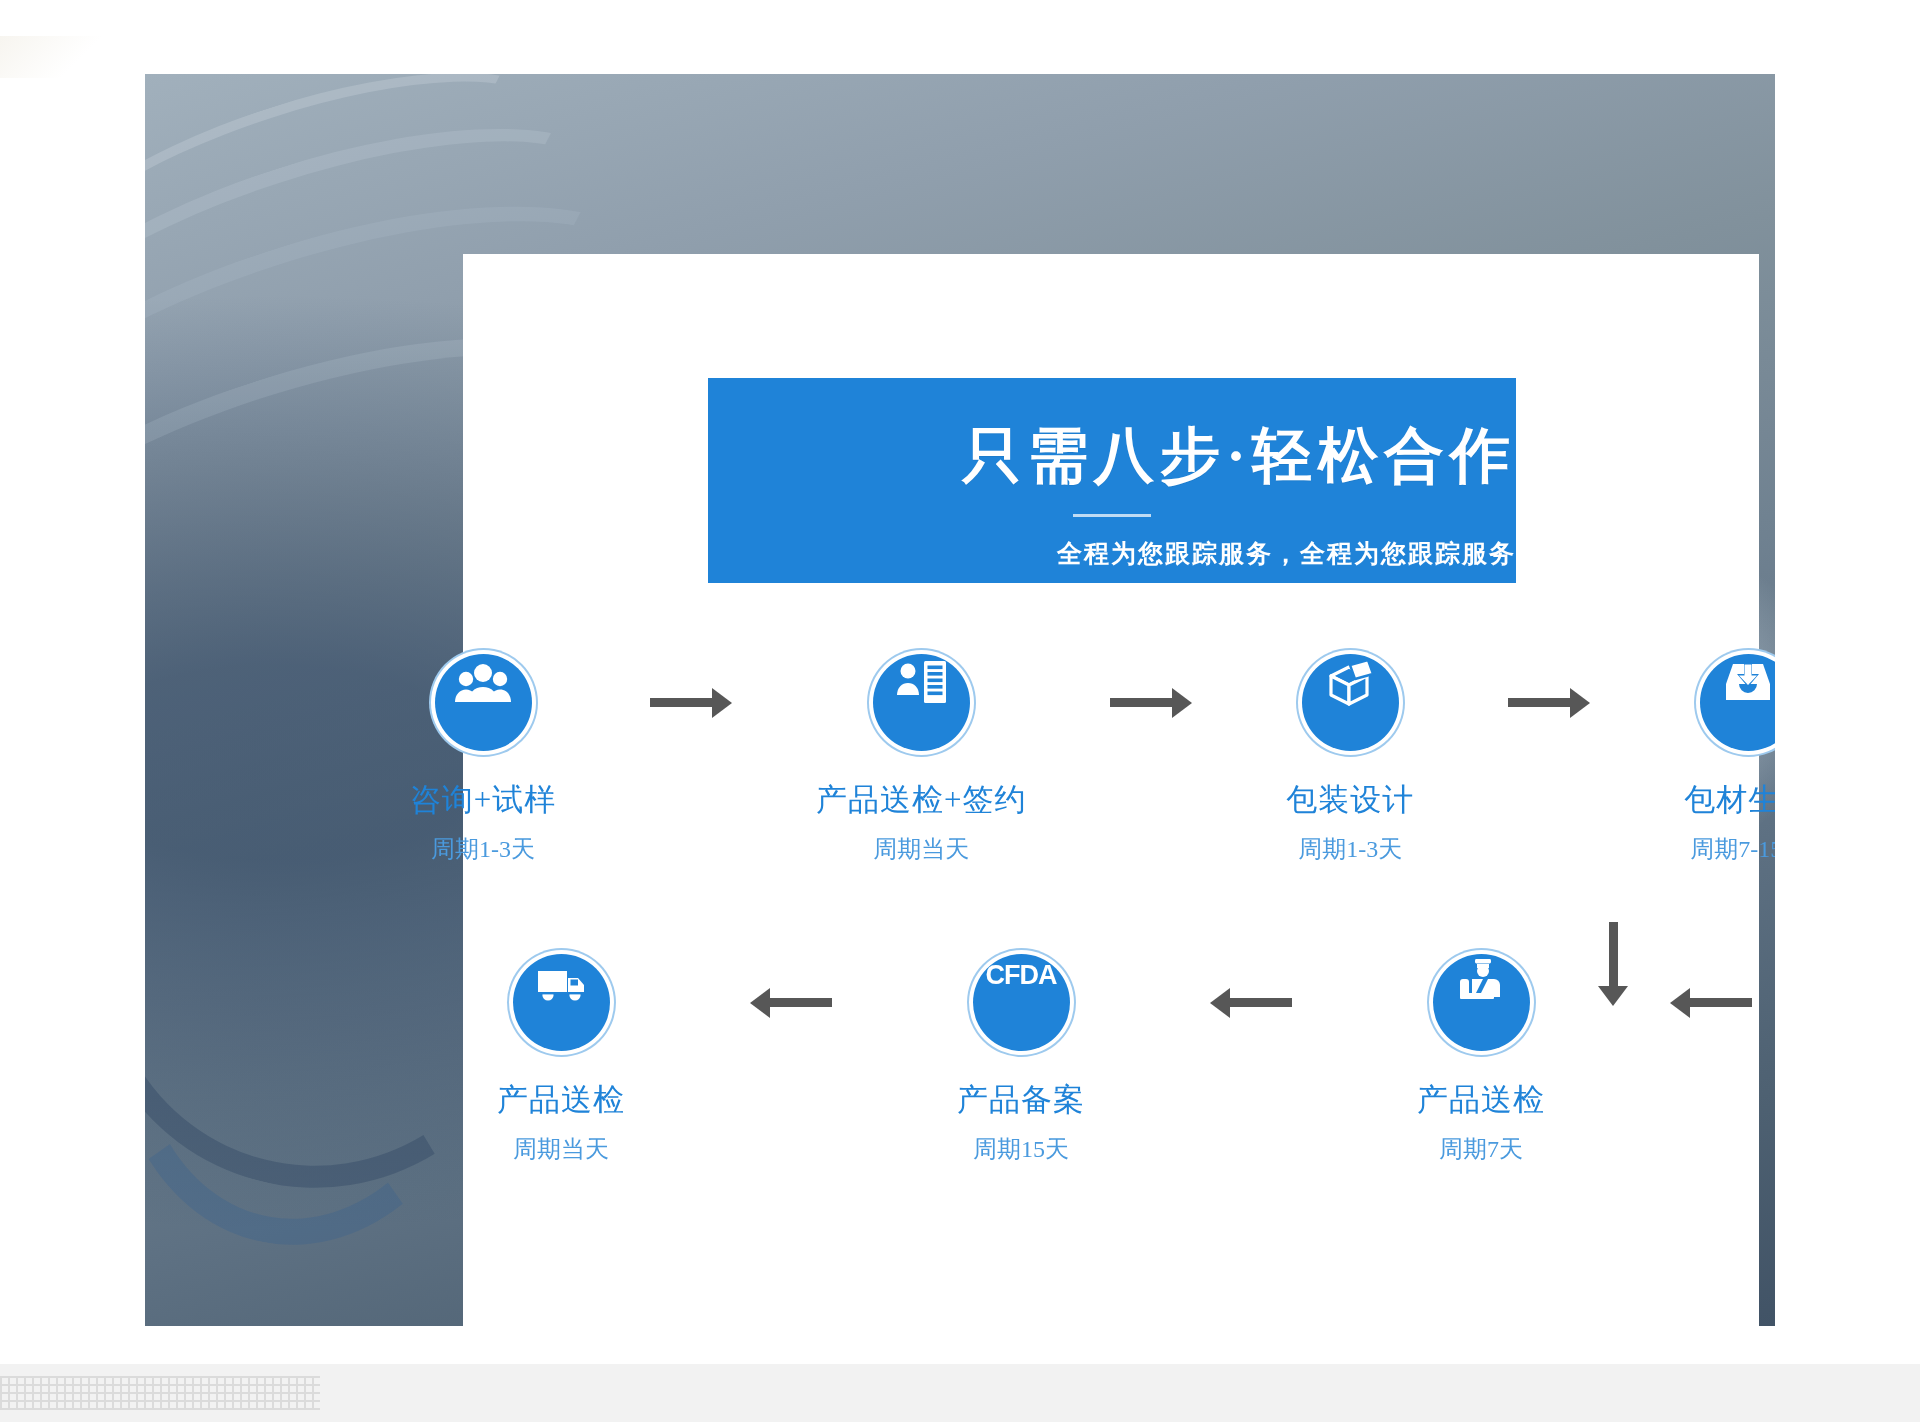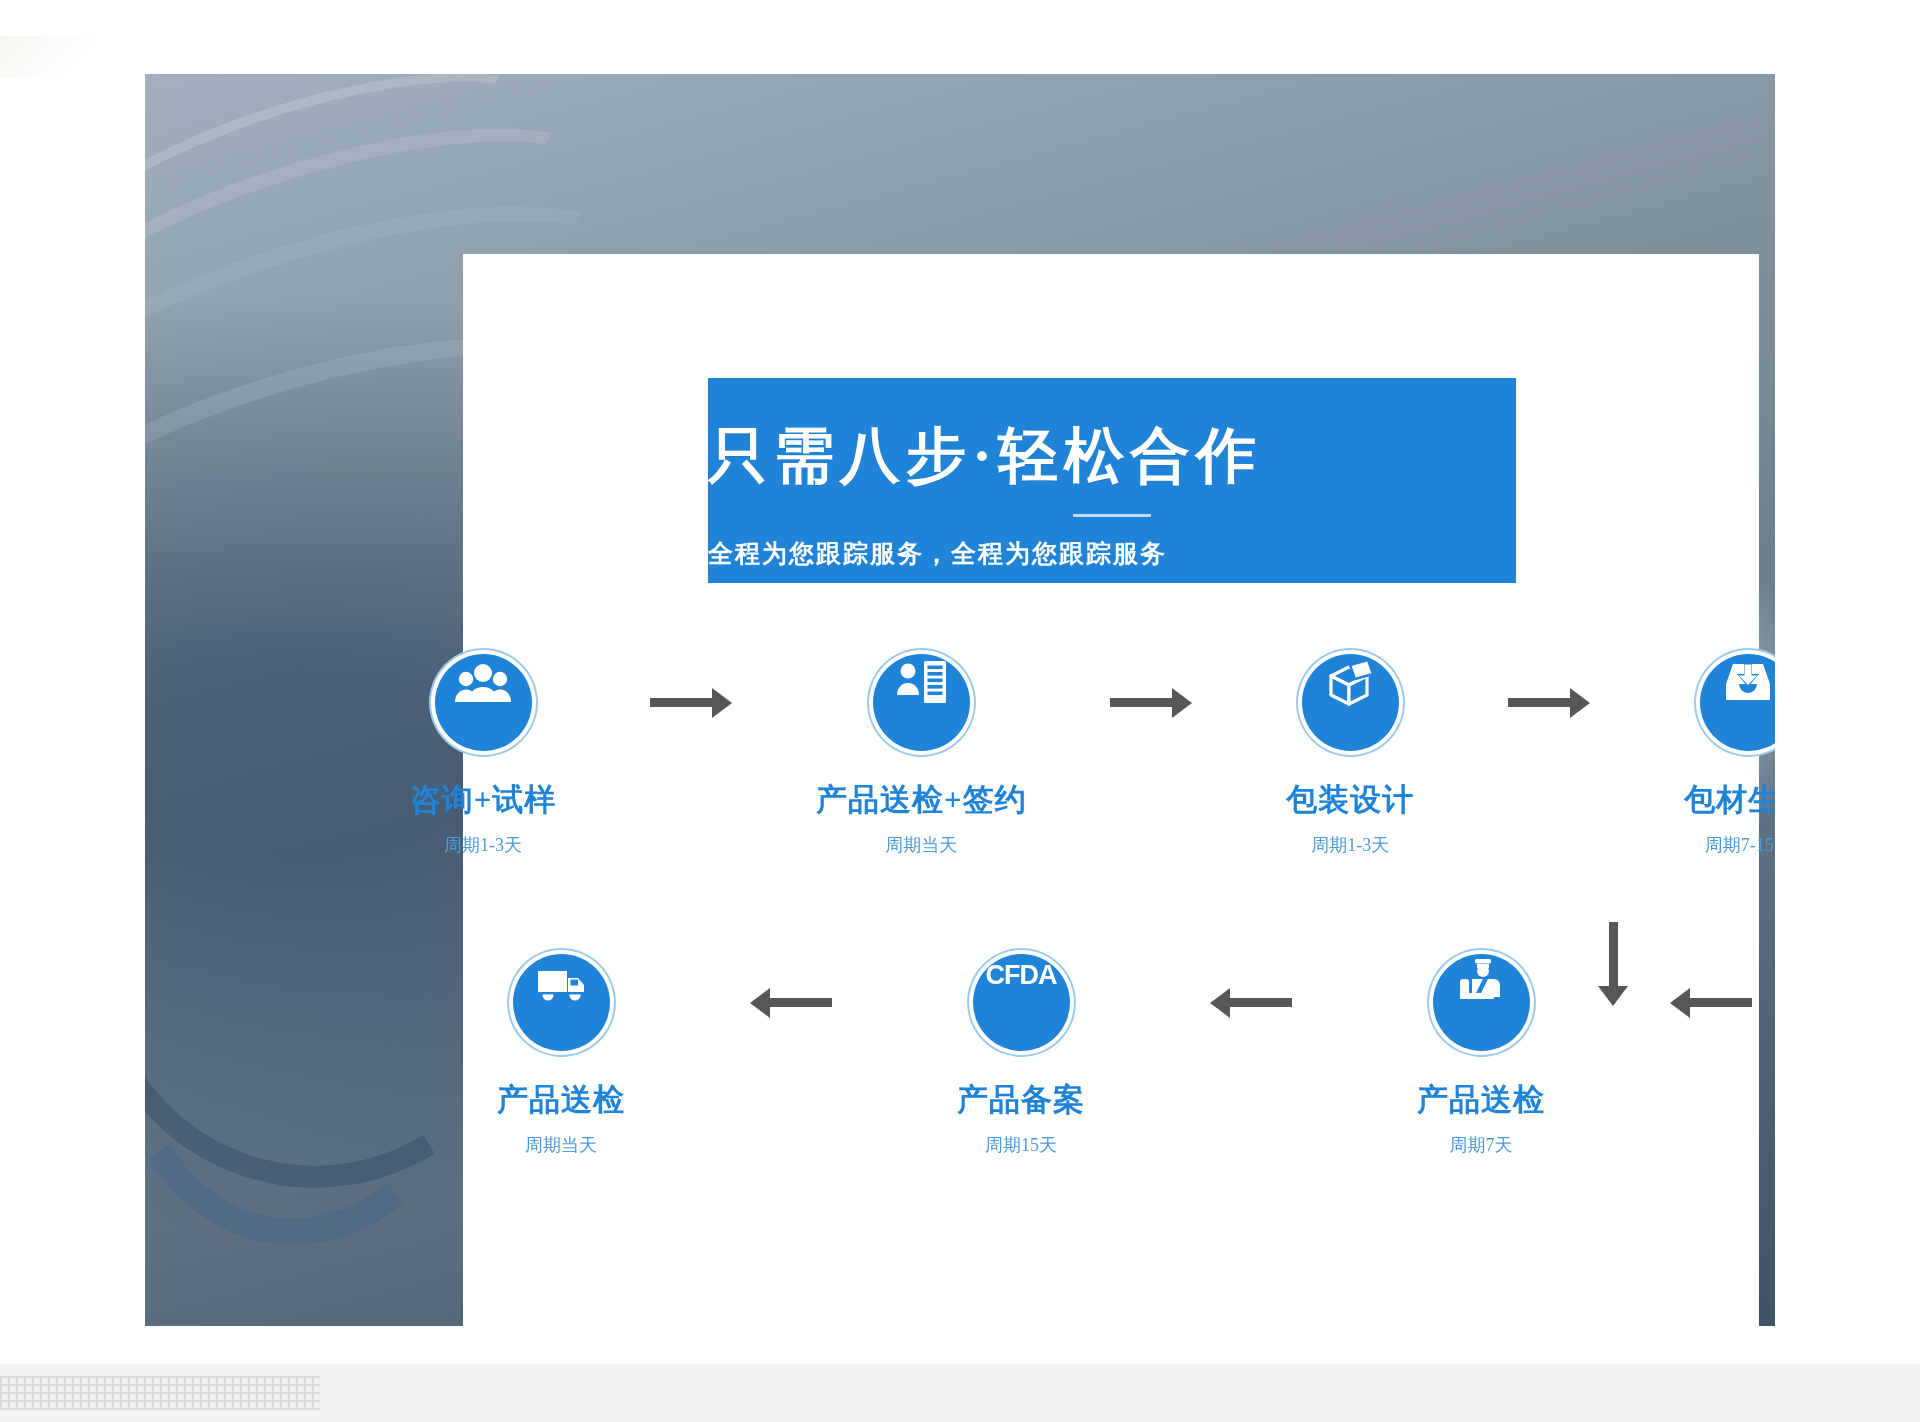--- a/index.html
+++ b/index.html
@@ -57,21 +57,21 @@
     background:#ffffff;
   }
 
   
   .banner{
     position:absolute;
     left:245px; top:124px;
     width:808px; height:205px;
     background:#1f83d8;
     color:#ffffff;
-    text-align:left;
+    text-align:right;
   }
   .banner-title{
     font-family:"Liberation Serif","DejaVu Serif",serif;
     font-weight:700;
     font-size:60px;
     letter-spacing:6px;
     line-height:1;
     padding-top:48px;
     color:#ffffff;
     text-shadow:0 1px 0 rgba(0,0,0,.05);
@@ -115,30 +115,30 @@
     border-radius:50%;
     background:#1f83d8;
     box-shadow:0 0 0 4px #ffffff, 0 0 0 6px #9ecaee;
     display:flex;justify-content:center;
     position:relative;
   }
   .badge svg{display:block;}
   .step-title{
     margin-top:28px;
     font-family:"Liberation Serif","DejaVu Serif",serif;
-    font-weight:700;
+    font-weight:400;
     font-size:31px;
     color:#1f83d8;
     letter-spacing:1px;
     white-space:nowrap;
   }
   .step-meta{
     margin-top:12px;
     font-family:"Liberation Serif","DejaVu Serif",serif;
-    font-size:18px;
+    font-size:24px;
     color:#4a9ade;
     white-space:nowrap;
   }
 
   
   .arrow-h{
     width:90px;
     height:97px;
     display:flex;align-items:center;justify-content:center;
     flex:0 0 auto;

